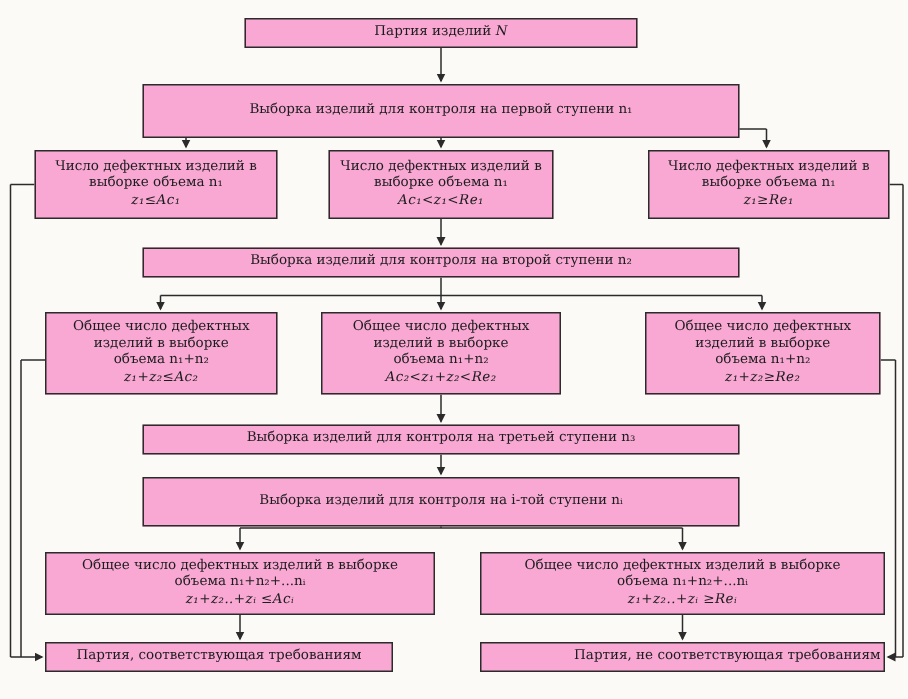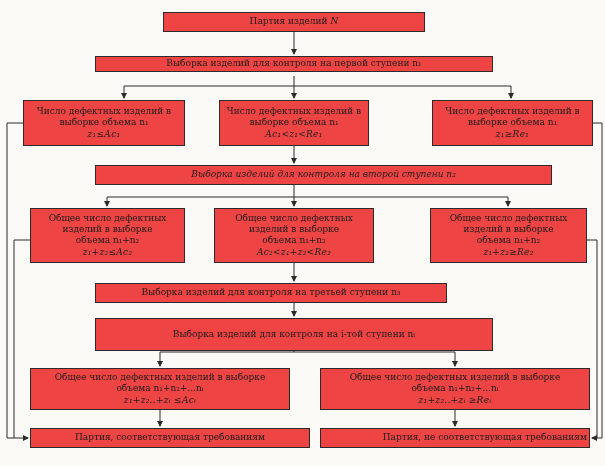--- a/index.html
+++ b/index.html
@@ -6,21 +6,21 @@
   .canvas{
     position:relative;width:605px;height:466px;
     background:#fbfaf6;
     font-family:"DejaVu Serif","Liberation Serif",serif;
     color:#1c1c1c;overflow:hidden;
   }
   svg.connectors{position:absolute;left:0;top:0;width:605px;height:466px;}
   svg.connectors line{stroke:#2b2b2b;stroke-width:1;}
   .box{
     position:absolute;box-sizing:border-box;
-    border:1px solid #2b2b2b;background:#ef4444;
+    border:1px solid #2b2b2b;background:#f9a8d4;
     display:flex;flex-direction:column;justify-content:center;align-items:center;
     text-align:center;font-size:9px;line-height:1.25;padding:1px 2px;
   }
   .box .formula{font-style:italic;margin-top:1px;letter-spacing:.3px;}
   .box .var{font-style:italic;}
   .wide{font-size:9px;}
   .inline-label{display:flex;gap:3px;align-items:baseline;}
 </style>
 </head>
 <body>
@@ -78,41 +78,41 @@
     <line x1="602" y1="438" x2="592" y2="438" marker-end="url(#ah)"></line>
   </svg>
 
   <div class="box" style="left:163px;top:12px;width:262px;height:20px;">
     <span class="inline-label">
       <span>Партия изделий</span>
       <span class="var">N</span>
     </span>
   </div>
 
-  <div class="box wide" style="left:95px;top:56px;width:398px;height:16px;">
+  <div class="box wide" style="left:95px;top:56px;width:398px;height:36px;">
     <span>Выборка изделий для контроля на первой ступени n₁</span>
   </div>
 
   <div class="box" style="left:23px;top:100px;width:162px;height:46px;">
     <span>Число дефектных изделий в</span>
     <span>выборке объема n₁</span>
     <span class="formula">z₁≤Ac₁</span>
   </div>
   <div class="box" style="left:219px;top:100px;width:150px;height:46px;">
     <span>Число дефектных изделий в</span>
     <span>выборке объема n₁</span>
     <span class="formula">Ac₁&lt;z₁&lt;Re₁</span>
   </div>
   <div class="box" style="left:432px;top:100px;width:161px;height:46px;">
     <span>Число дефектных изделий в</span>
     <span>выборке объема n₁</span>
     <span class="formula">z₁≥Re₁</span>
   </div>
 
-  <div class="box wide" style="left:95px;top:165px;width:457px;height:20px;font-style:italic;">
+  <div class="box wide" style="left:95px;top:165px;width:398px;height:20px;">
     <span>Выборка изделий для контроля на второй ступени n₂</span>
   </div>
 
   <div class="box" style="left:30px;top:208px;width:155px;height:55px;">
     <span>Общее число дефектных</span>
     <span>изделий в выборке</span>
     <span>объема n₁+n₂</span>
     <span class="formula">z₁+z₂≤Ac₂</span>
   </div>
   <div class="box" style="left:214px;top:208px;width:160px;height:55px;">
@@ -121,39 +121,39 @@
     <span>объема n₁+n₂</span>
     <span class="formula">Ac₂&lt;z₁+z₂&lt;Re₂</span>
   </div>
   <div class="box" style="left:430px;top:208px;width:157px;height:55px;">
     <span>Общее число дефектных</span>
     <span>изделий в выборке</span>
     <span>объема n₁+n₂</span>
     <span class="formula">z₁+z₂≥Re₂</span>
   </div>
 
-  <div class="box wide" style="left:95px;top:283px;width:352px;height:20px;">
+  <div class="box wide" style="left:95px;top:283px;width:398px;height:20px;">
     <span>Выборка изделий для контроля на третьей ступени n₃</span>
   </div>
 
   <div class="box wide" style="left:95px;top:318px;width:398px;height:33px;">
     <span>Выборка изделий для контроля на i-той ступени nᵢ</span>
   </div>
 
   <div class="box" style="left:30px;top:368px;width:260px;height:42px;">
     <span>Общее число дефектных изделий в выборке</span>
     <span>объема n₁+n₂+...nᵢ</span>
     <span class="formula">z₁+z₂..+zᵢ ≤Acᵢ</span>
   </div>
   <div class="box" style="left:320px;top:368px;width:270px;height:42px;">
     <span>Общее число дефектных изделий в выборке</span>
     <span>объема n₁+n₂+...nᵢ</span>
     <span class="formula">z₁+z₂..+zᵢ ≥Reᵢ</span>
   </div>
 
-  <div class="box" style="left:30px;top:428px;width:280px;height:20px;">
+  <div class="box" style="left:30px;top:428px;width:232px;height:20px;">
     <span>Партия, соответствующая требованиям</span>
   </div>
   <div class="box" style="left:320px;top:428px;width:270px;height:20px;align-items:flex-end;">
     <span>Партия, не соответствующая требованиям</span>
   </div>
 
 </div>
 
 </body></html>

